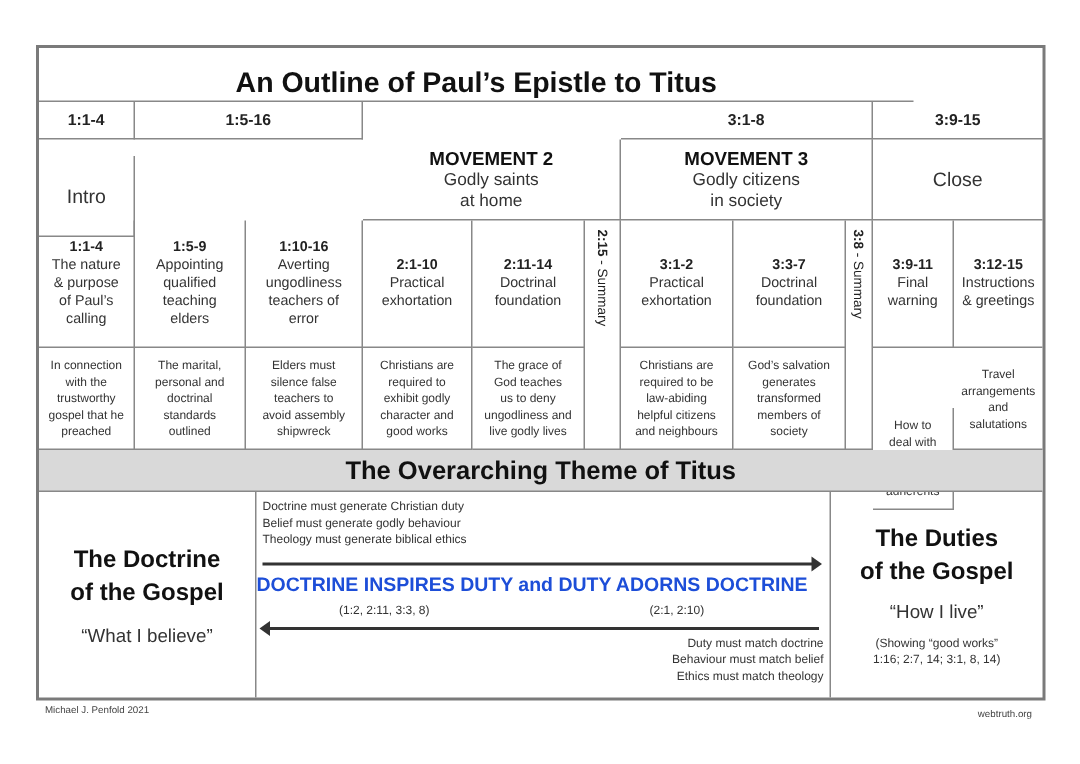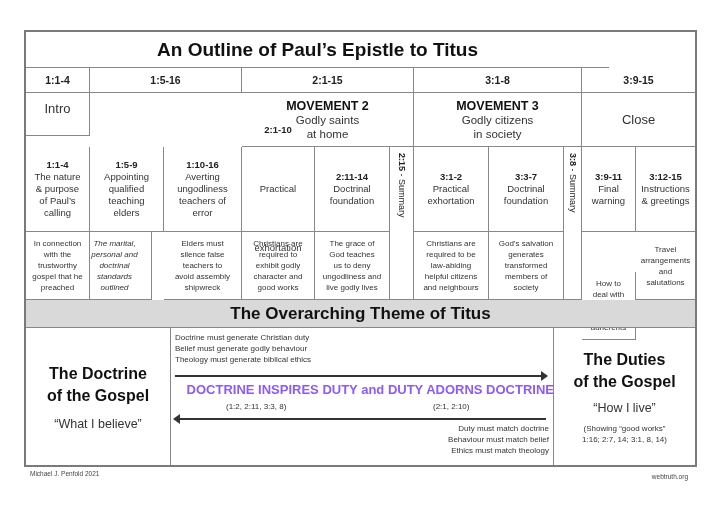--- a/index.html
+++ b/index.html
@@ -4,21 +4,21 @@
   <style>
     * { box-sizing: border-box; margin: 0; padding: 0; }
     html, body { width: 720px; height: 509px; background: #ffffff; overflow: hidden; }
     body { position: relative; font-family: "Liberation Sans", "DejaVu Sans", sans-serif; color: #1a1a1a; }
 
     .sheet { position: absolute; left: 24px; top: 30px; width: 673px; height: 437px; border: 2px solid #7a7a7a; }
 
     .cell { position: absolute; border-right: 1.5px solid #888; border-bottom: 1.5px solid #888; display: flex; flex-direction: column; align-items: center; justify-content: center; text-align: center; }
     .noright { border-right: none; }
 
-    .title-row { position: absolute; left: 0; top: 0; width: 583px; height: 36px; border-bottom: 1.5px solid #888; display: flex; align-items: center; justify-content: center; }
+    .title-row { position: absolute; left: 0; top: 0; width: 583px; height: 36px; border-bottom: 1.5px solid #888; display: flex; align-items: flex-end; justify-content: center; }
     .title-row span { font-size: 19px; font-weight: bold; color: #111; }
 
     .ref { font-size: 10.5px; font-weight: bold; color: #222; }
     .mv-label { font-size: 12.5px; font-weight: bold; color: #111; line-height: 14px; }
     .mv-sub { font-size: 11.5px; color: #333; line-height: 14px; }
     .single { font-size: 13px; color: #333; }
 
     .sec-ref { font-size: 9.5px; font-weight: bold; color: #222; line-height: 12px; }
     .sec-title { font-size: 9.5px; color: #333; line-height: 12px; }
     .desc { font-size: 8px; color: #333; line-height: 11px; padding: 0 2px; }
@@ -36,21 +36,21 @@
     .big-title { font-size: 16px; font-weight: bold; color: #111; line-height: 22px; text-align: center; }
     .quote { font-size: 12.5px; color: #333; margin-top: 10px; text-align: center; }
     .note { font-size: 8px; color: #333; line-height: 11px; margin-top: 8px; text-align: center; }
 
     .lines-top { position: absolute; left: 4px; top: 4px; font-size: 8px; line-height: 11px; color: #333; }
     .lines-bottom { position: absolute; right: 4px; top: 95px; font-size: 8px; line-height: 11px; color: #333; text-align: right; }
     .arrow-right { position: absolute; left: 4px; top: 47px; width: 371px; height: 2px; background: #333; }
     .arrow-right::after { content: ""; position: absolute; right: -2px; top: -4px; border-left: 7px solid #333; border-top: 5px solid transparent; border-bottom: 5px solid transparent; }
     .arrow-left { position: absolute; left: 6px; top: 90px; width: 369px; height: 2px; background: #333; }
     .arrow-left::before { content: ""; position: absolute; left: -4px; top: -4px; border-right: 7px solid #333; border-top: 5px solid transparent; border-bottom: 5px solid transparent; }
-    .theme { position: absolute; left: 0; top: 54px; width: 383px; text-align: right; font-size: 13px; font-weight: bold; color: #8b5cf6; }
+    .theme { position: absolute; left: 0; top: 54px; width: 383px; text-align: left; font-size: 13px; font-weight: bold; color: #1d4ed8; }
     .refs-l { position: absolute; left: 55px; top: 74px; font-size: 8px; color: #333; }
     .refs-r { position: absolute; left: 262px; top: 74px; font-size: 8px; color: #333; }
 
     .footer-left { position: absolute; left: 30px; top: 470px; font-size: 6.5px; color: #444; }
     .footer-right { position: absolute; right: 32px; top: 473px; font-size: 6.5px; color: #444; }
   </style>
 </head>
 <body>
 
 <div class="sheet">
@@ -58,31 +58,28 @@
   <div class="title-row">
     <span>An Outline of Paul’s Epistle to Titus</span>
   </div>
 
   <div class="cell" style="left:0;top:36px;width:64px;height:25px;">
       <span class="ref">1:1-4</span>
     </div>
   <div class="cell" style="left:64px;top:36px;width:152px;height:25px;">
       <span class="ref">1:5-16</span>
     </div>
-  <div class="cell" style="left:216px;top:36px;width:172px;height:25px;">
-      <span class="ref">2:1-15</span>
-    </div>
   <div class="cell" style="left:388px;top:36px;width:168px;height:25px;">
       <span class="ref">3:1-8</span>
     </div>
   <div class="cell noright" style="left:556px;top:36px;width:113px;height:25px;">
       <span class="ref">3:9-15</span>
     </div>
 
-  <div class="cell" style="left:0;top:50px;width:64px;height:54px;">
+  <div class="cell" style="left:0;top:72px;width:64px;height:54px;">
       <span class="single">Intro</span>
     </div>
   <div class="cell" style="left:216px;top:61px;width:172px;height:54px;">
     <span class="mv-label">MOVEMENT 2</span>
     <span class="mv-sub">Godly saints</span>
     <span class="mv-sub">at home</span>
   </div>
   <div class="cell" style="left:388px;top:61px;width:168px;height:54px;">
     <span class="mv-label">MOVEMENT 3</span>
     <span class="mv-sub">Godly citizens</span>
@@ -106,21 +103,21 @@
     <span class="sec-title">teaching</span>
     <span class="sec-title">elders</span>
   </div>
   <div class="cell" style="left:138px;top:115px;width:78px;height:85px;">
     <span class="sec-ref">1:10-16</span>
     <span class="sec-title">Averting</span>
     <span class="sec-title">ungodliness</span>
     <span class="sec-title">teachers of</span>
     <span class="sec-title">error</span>
   </div>
-  <div class="cell" style="left:216px;top:115px;width:73px;height:85px;gap:47px;">
+  <div class="cell" style="left:216px;top:115px;width:73px;height:85px;">
     <span class="sec-ref">2:1-10</span>
     <span class="sec-title">Practical</span>
     <span class="sec-title">exhortation</span>
   </div>
   <div class="cell" style="left:289px;top:115px;width:75px;height:85px;">
     <span class="sec-ref">2:11-14</span>
     <span class="sec-title">Doctrinal</span>
     <span class="sec-title">foundation</span>
   </div>
   <div class="cell" style="left:364px;top:115px;width:24px;height:153px;justify-content:flex-start;padding-top:6px;">
@@ -150,21 +147,21 @@
     <span class="sec-title">&amp; greetings</span>
   </div>
 
   <div class="cell" style="left:0;top:200px;width:64px;height:68px;">
     <span class="desc">In connection</span>
     <span class="desc">with the</span>
     <span class="desc">trustworthy</span>
     <span class="desc">gospel that he</span>
     <span class="desc">preached</span>
   </div>
-  <div class="cell" style="left:52px;top:200px;width:74px;height:68px;font-style:italic;">
+  <div class="cell" style="left:64px;top:200px;width:74px;height:68px;">
     <span class="desc">The marital,</span>
     <span class="desc">personal and</span>
     <span class="desc">doctrinal</span>
     <span class="desc">standards</span>
     <span class="desc">outlined</span>
   </div>
   <div class="cell" style="left:138px;top:200px;width:78px;height:68px;">
     <span class="desc">Elders must</span>
     <span class="desc">silence false</span>
     <span class="desc">teachers to</span>

